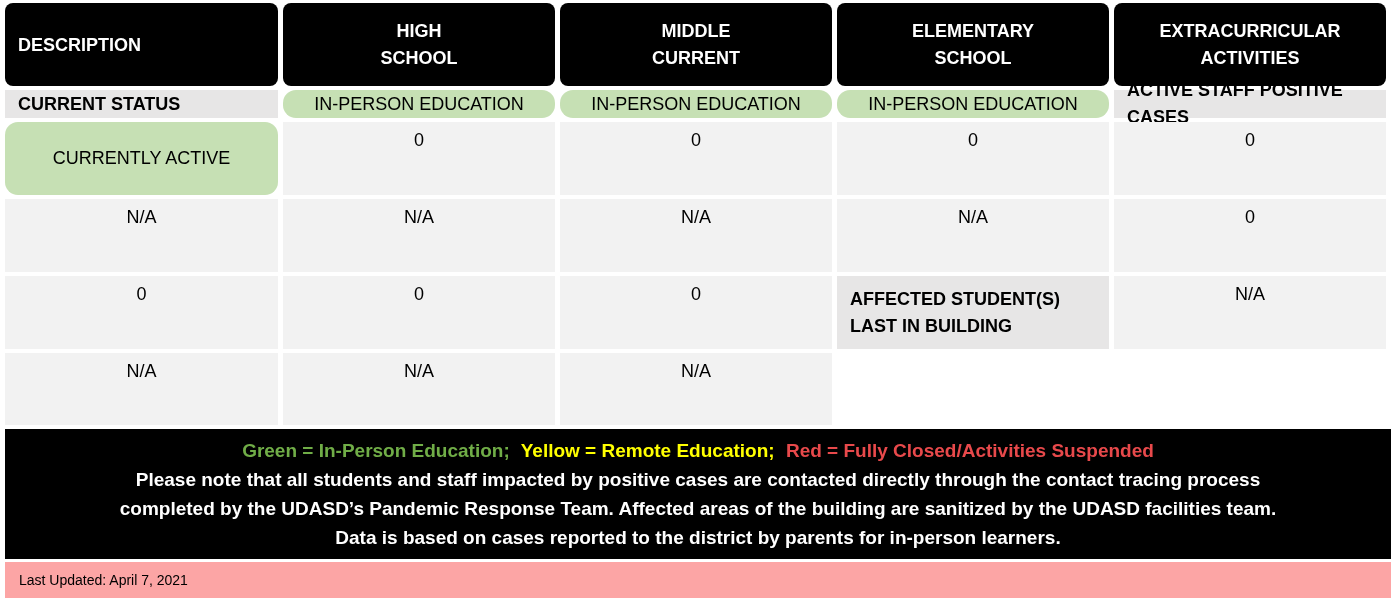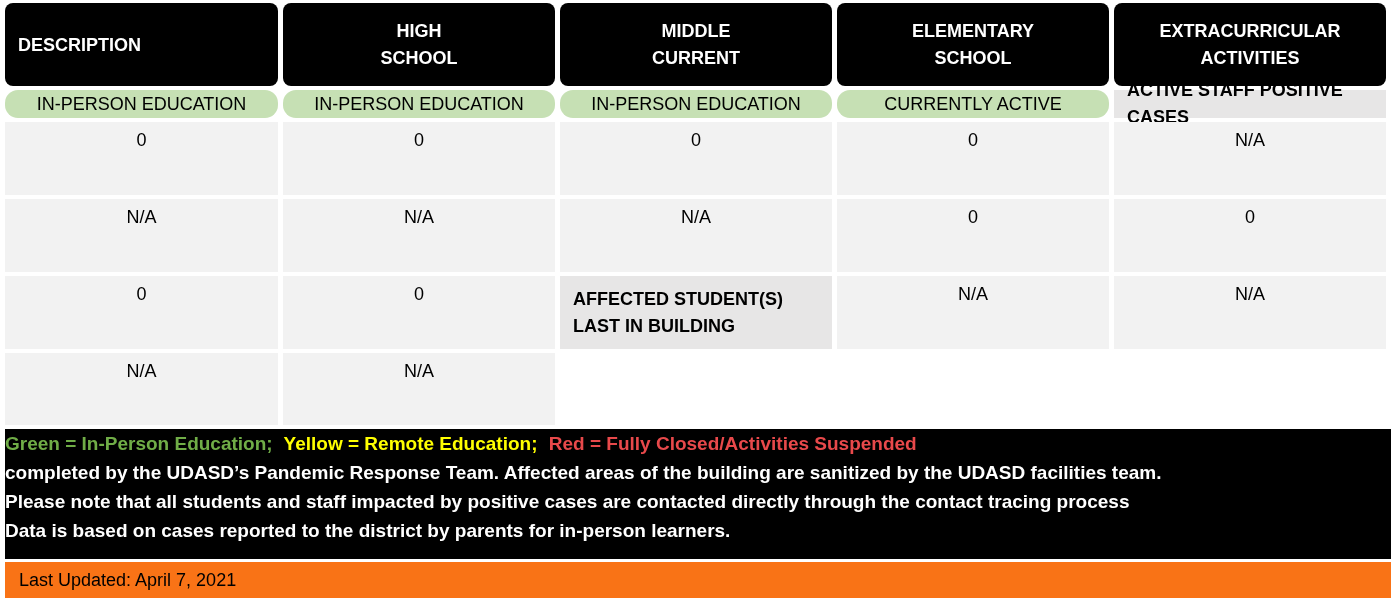--- a/index.html
+++ b/index.html
@@ -59,64 +59,66 @@
     padding-top: 8px;
   }
 
   
   .footer {
     margin-top: 4px;
     background: #000000;
     color: #ffffff;
     width: 1386px; height: 130px;
     box-sizing: border-box;
-    text-align: left;
+    padding-top: 7px;
+    text-align: center;
     font-weight: bold;
     font-size: 19px;
     line-height: 29px;
   }
   .legend-green  { color: #70ad47; margin-right: 6px; }
   .legend-yellow { color: #ffff00; margin-right: 6px; }
   .legend-red    { color: #e8494b; }
 
   
   .last-updated {
     margin-top: 3px;
-    background: #f97316;
+    background: #fca5a5;
     width: 1386px; height: 36px;
     box-sizing: border-box;
     display: flex; align-items: center;
     padding-left: 14px;
-    font-size: 18px;
+    font-size: 14px;
   }
 </style>
 </head>
 <body>
 
 <div class="page">
 
   <div class="grid">
 
     <div class="cell cell-header desc">DESCRIPTION</div>
     <div class="cell cell-header">HIGH
 SCHOOL</div>
     <div class="cell cell-header">MIDDLE
 CURRENT</div>
     <div class="cell cell-header">ELEMENTARY
 SCHOOL</div>
     <div class="cell cell-header">EXTRACURRICULAR
 ACTIVITIES</div>
 
+    <div class="cell cell-label">CURRENT STATUS</div>
     <div class="cell cell-status">IN-PERSON EDUCATION</div>
     <div class="cell cell-status">IN-PERSON EDUCATION</div>
     <div class="cell cell-status">IN-PERSON EDUCATION</div>
-    <div class="cell cell-status">CURRENTLY ACTIVE</div>
-
     <div class="cell cell-label">ACTIVE STAFF POSITIVE
 CASES</div>
+
+    <div class="cell cell-status">CURRENTLY ACTIVE</div>
     <div class="cell cell-data">0</div>
     <div class="cell cell-data">0</div>
     <div class="cell cell-data">0</div>
     <div class="cell cell-data">0</div>
 
     <div class="cell cell-data">N/A</div>
     <div class="cell cell-data">N/A</div>
     <div class="cell cell-data">N/A</div>
     <div class="cell cell-data">N/A</div>
 
@@ -133,22 +135,22 @@
     <div class="cell cell-data">N/A</div>
 
   </div>
 
   <div class="footer">
     <div>
       <span class="legend-green">Green = In-Person Education;</span>
       <span class="legend-yellow">Yellow = Remote Education;</span>
       <span class="legend-red">Red = Fully Closed/Activities Suspended</span>
     </div>
+    <div>Please note that all students and staff impacted by positive cases are contacted directly through the contact tracing process</div>
     <div>completed by the UDASD’s Pandemic Response Team.  Affected areas of the building are sanitized by the UDASD facilities team.</div>
-    <div>Please note that all students and staff impacted by positive cases are contacted directly through the contact tracing process</div>
     <div>Data is based on cases reported to the district by parents for in-person learners.</div>
   </div>
 
   <div class="last-updated">
     <span>Last Updated: April 7, 2021</span>
   </div>
 
 </div>
 
 </body></html>

